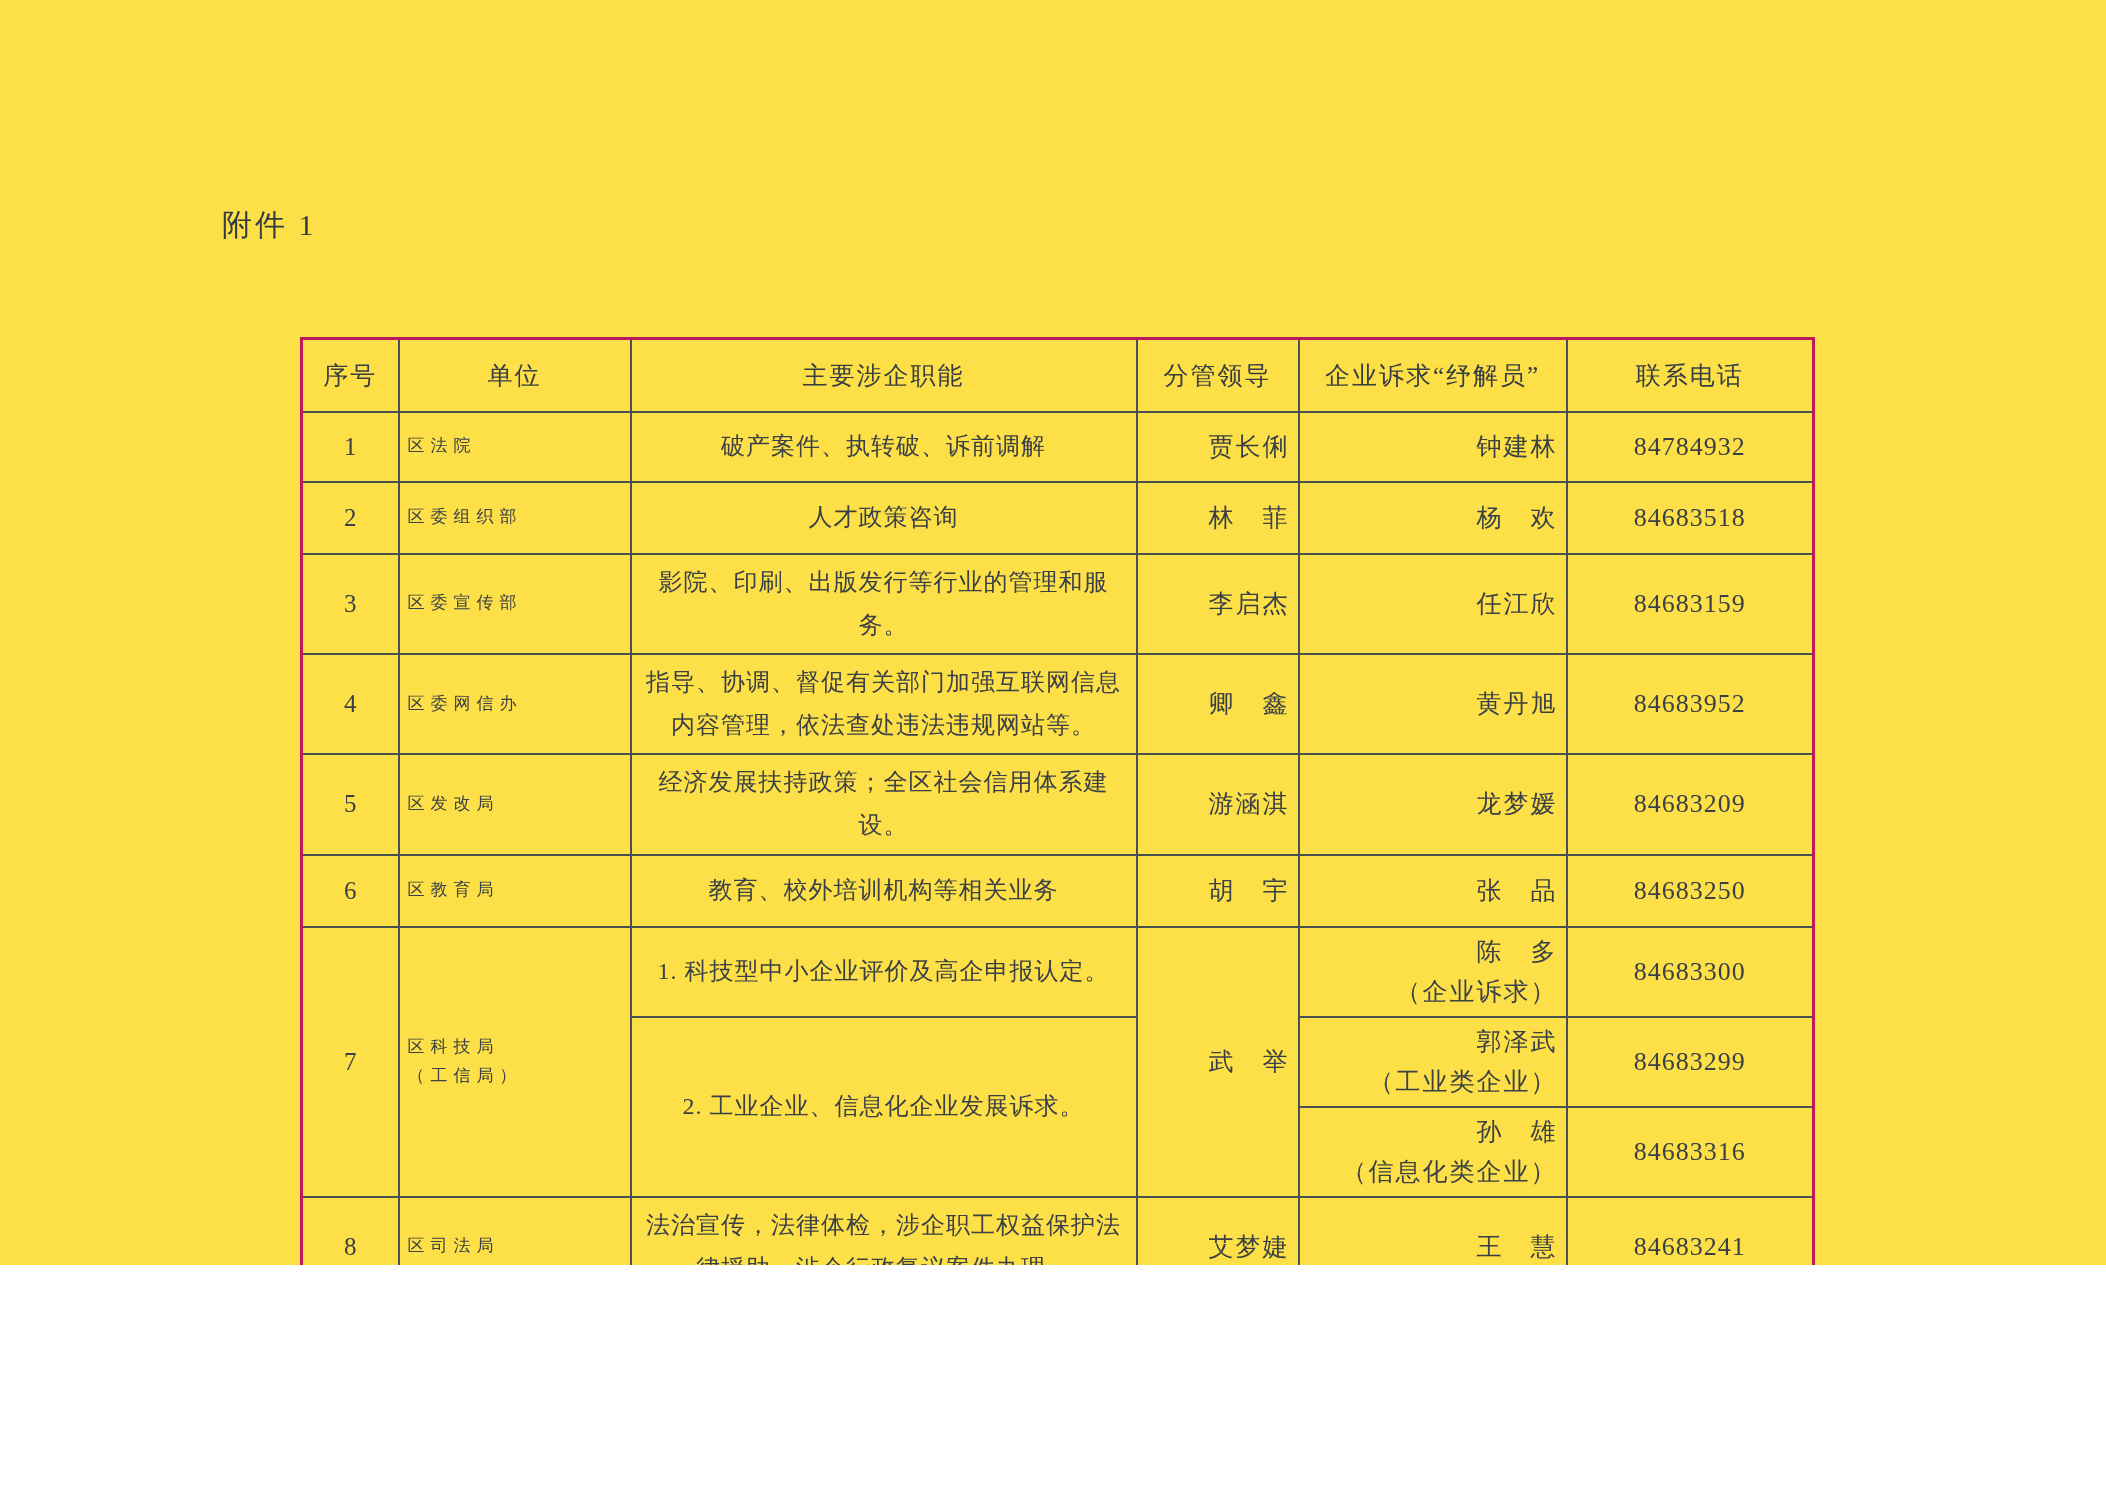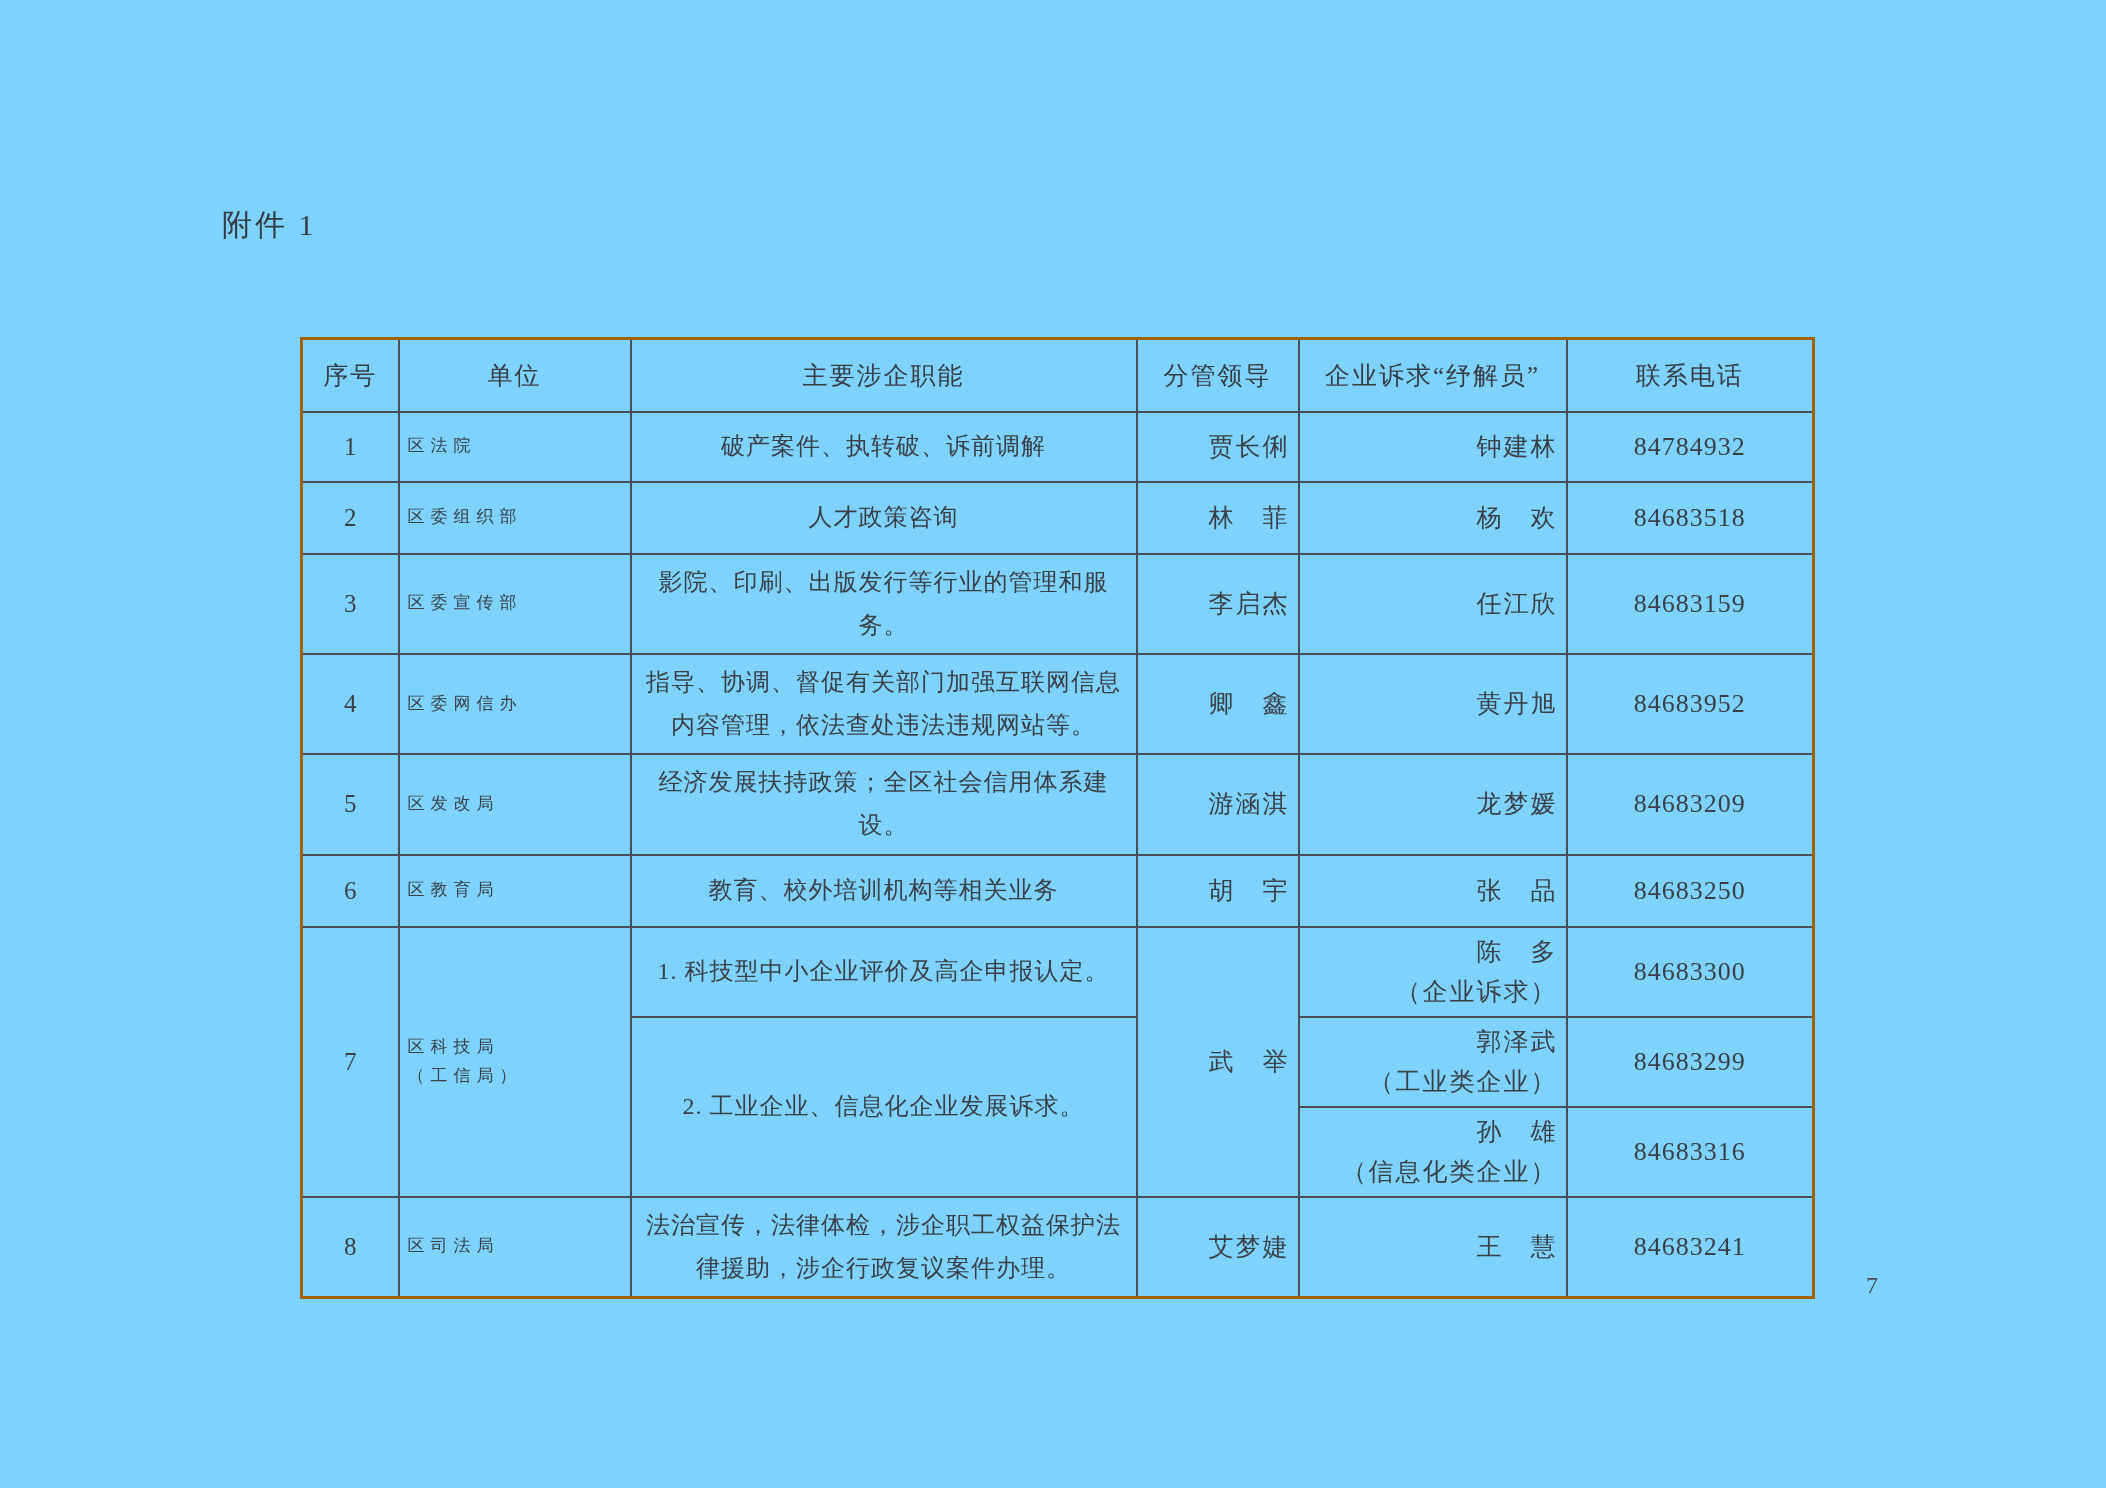--- a/index.html
+++ b/index.html
@@ -3,22 +3,22 @@
 <meta charset="utf-8">
 <style>
   html, body {
     margin: 0;
     padding: 0;
     background: #ffffff;
   }
   .page {
     position: relative;
     width: 2106px;
-    height: 1488px;
-    background: #7dd3fc;
+    height: 1265px;
+    background: #fde047;
     font-family: "Liberation Serif", serif;
     color: #3b4046;
     overflow: hidden;
   }
   .attachment {
     position: absolute;
     left: 222px;
     top: 205px;
     font-size: 30px;
     letter-spacing: 3px;
@@ -37,21 +37,21 @@
     color: #2d3136;
     font-family: "Liberation Serif", serif;
   }
   table.roster {
     position: absolute;
     left: 300px;
     top: 337px;
     width: 1512px;
     border-collapse: collapse;
     table-layout: fixed;
-    border: 3px solid #a16207;
+    border: 3px solid #be185d;
   }
   .roster th, .roster td {
     border: 2px solid #4a4f55;
     vertical-align: middle;
     padding: 4px 8px;
     overflow: hidden;
   }
   .roster th {
     font-weight: normal;
     font-size: 25px;

